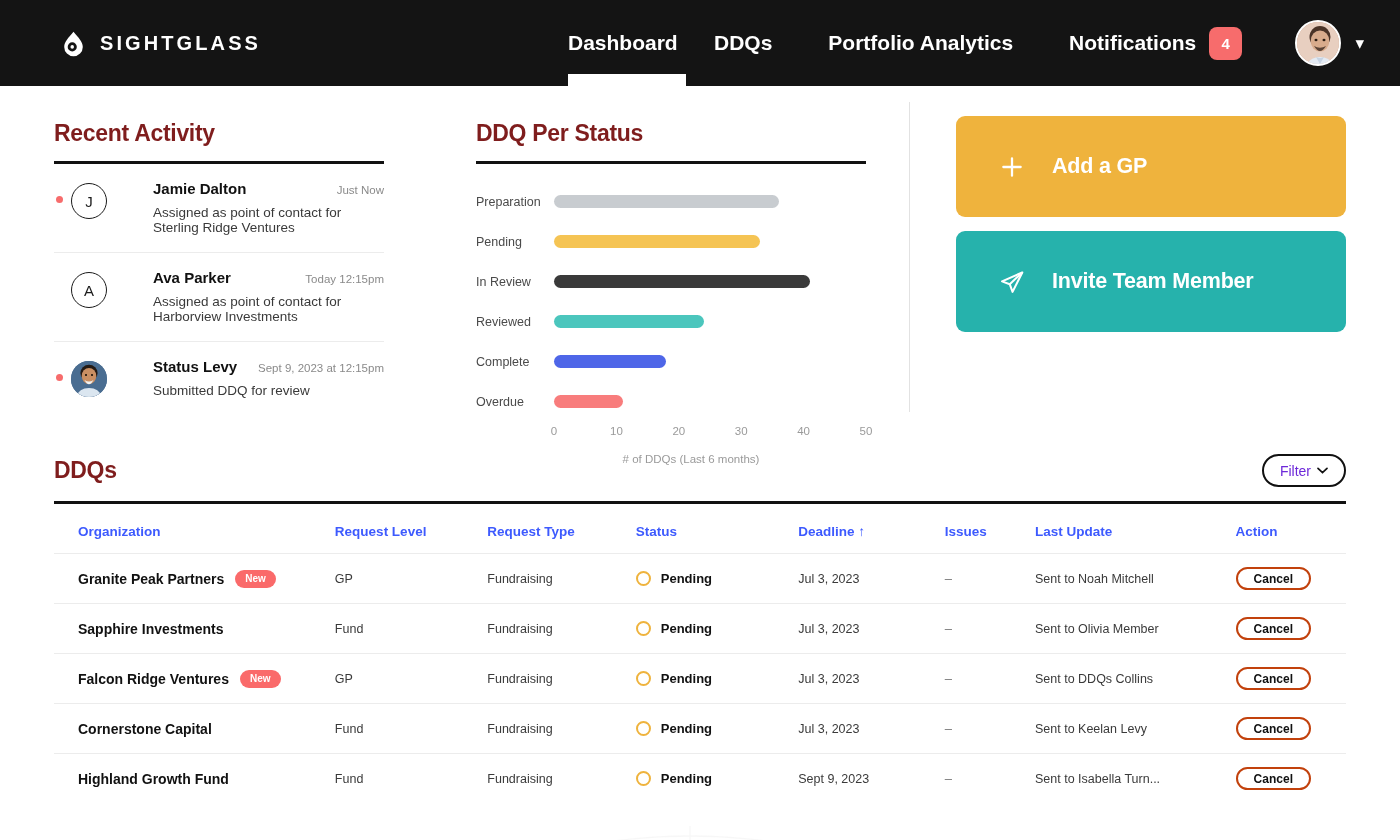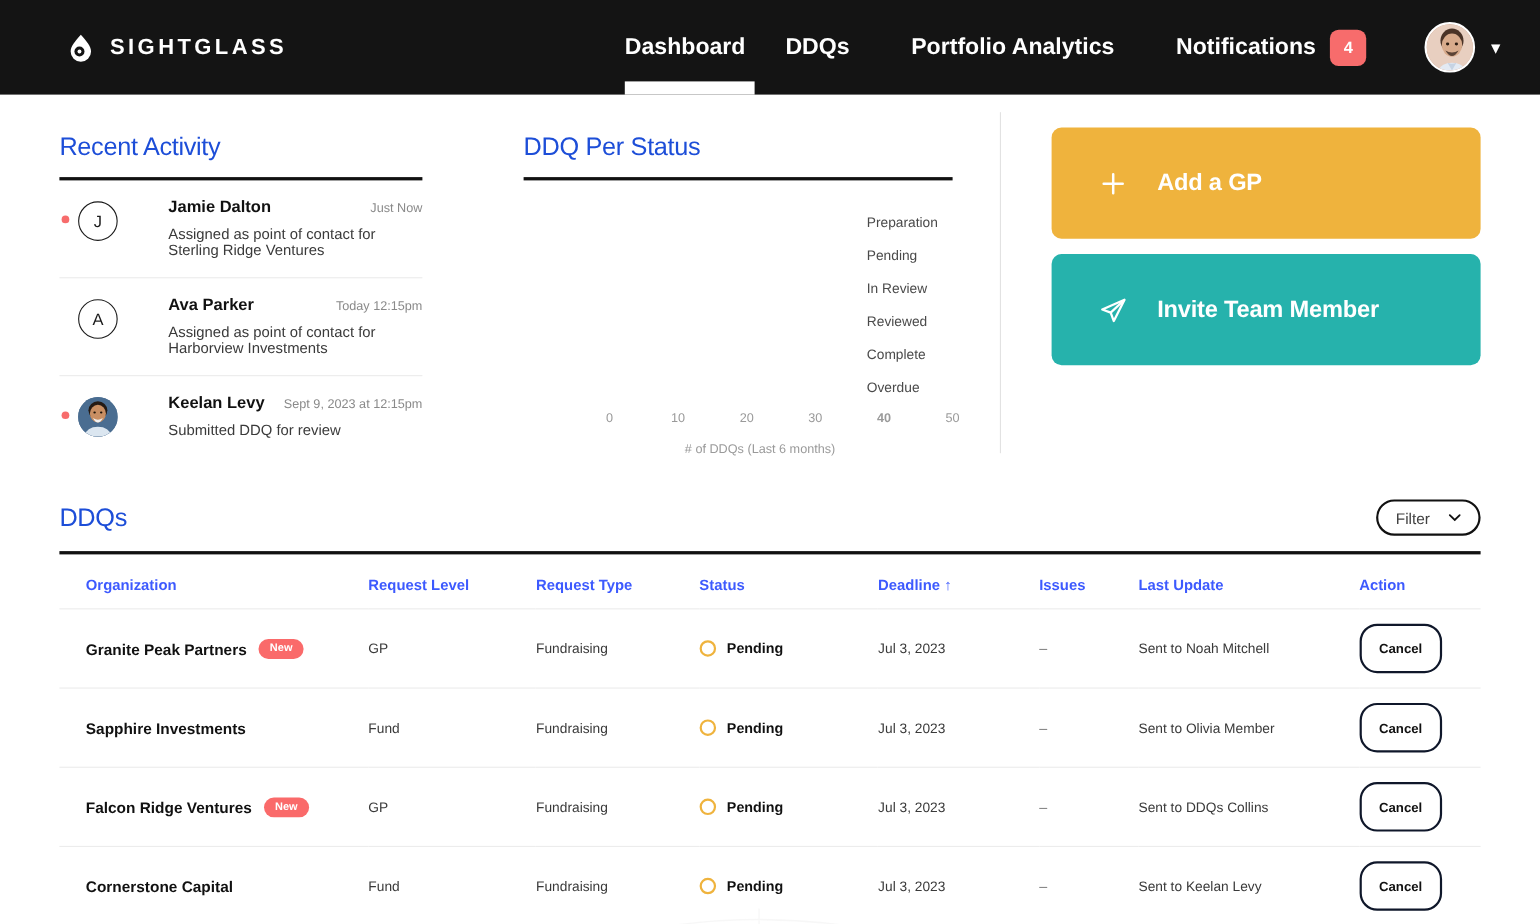--- a/index.html
+++ b/index.html
@@ -81,21 +81,21 @@
   }
   .panel-activity { width: 428px; padding: 34px 44px 0 54px; }
   .panel-chart    { width: 482px; padding: 34px 44px 0 48px; position: relative; }
   .panel-chart::after {
     content: ""; position: absolute; right: 0; top: 16px;
     width: 1px; height: 310px; background: #e2e2e2;
   }
   .panel-actions  { flex: 1; padding: 30px 54px 0 46px; }
 
   .sec-title {
-    font-size: 23px; font-weight: 400; color: #1d4ed8;
+    font-size: 23px; font-weight: 700; color: #7f1d1d;
     letter-spacing: -0.3px;
   }
   .sec-rule { height: 3px; background: #111; margin-top: 14px; }
 
   
   .act-item {
     position: relative;
     padding: 16px 0 17px 46px;
     border-bottom: 1px solid #ececec;
   }
@@ -117,21 +117,21 @@
   .act-head { display: flex; align-items: baseline; padding-left: 53px; }
   .act-name { font-size: 15px; font-weight: 700; color: #111; }
   .act-time { margin-left: auto; font-size: 11.5px; color: #8a8a8a; }
   .act-desc {
     padding-left: 53px; margin-top: 8px;
     font-size: 13.5px; color: #3a3a3a;
   }
 
   
   .chart-wrap { margin-top: 26px; }
-  .chart-rows { display: flex; flex-direction: column; gap: 7px; align-items: flex-end; }
+  .chart-rows { display: flex; flex-direction: column; gap: 17px; }
   .chart-row { display: flex; align-items: center; height: 23px; }
   .chart-lbl {
     width: 78px; font-size: 12.5px; color: #4a4a4a;
     flex-shrink: 0;
   }
   .chart-track { flex: 1; position: relative; height: 13px; }
   .chart-bar {
     position: absolute; left: 0; top: 0;
     height: 13px; border-radius: 7px;
   }
@@ -161,22 +161,22 @@
   .act-btn-label { font-size: 21.5px; font-weight: 700; letter-spacing: -0.2px; }
   .ico { width: 26px; height: 26px; flex-shrink: 0; display:block; }
 
   
   .ddq-sec { padding: 18px 54px 0 54px; position: relative; }
   .ddq-head { display: flex; align-items: center; }
   .filter-btn {
     margin-left: auto;
     border: 2px solid #111; border-radius: 22px;
     height: 33px; padding: 0 16px;
-    display: flex; align-items: center; gap: 17px;
-    font-size: 14px; font-weight: 400; color: #404040;
+    display: flex; align-items: center; gap: 6px;
+    font-size: 14px; font-weight: 400; color: #6d28d9;
     background: #fff; cursor: pointer;
   }
   .tbl-rule { height: 3px; background: #111; margin-top: 14px; }
 
   .tbl { width: 100%; border-collapse: collapse; position: relative; z-index: 2; }
   .tbl th {
     text-align: left;
     font-size: 13.5px; font-weight: 700; color: #3D5AFE;
     padding: 20px 0 14px 0;
     white-space: nowrap;
@@ -212,22 +212,22 @@
   }
   .stat-txt { font-size: 13px; font-weight: 700; color: #111; }
   .iss-dash { color: #777; font-size: 13px; }
   .iss-pill {
     display: inline-flex; align-items: center; justify-content: center;
     min-width: 38px; height: 22px; border-radius: 6px;
     font-size: 10.5px; font-weight: 700;
   }
   .iss-pill.zero { background: #ededed; color: #9b9b9b; }
   .cancel-btn {
-    border: 2px solid #0f172a; border-radius: 16px;
-    height: 45px; padding: 0 16px;
+    border: 2px solid #c2410c; border-radius: 16px;
+    height: 23px; padding: 0 16px;
     font-size: 12px; font-weight: 700; color: #111;
     background: #fff; cursor: pointer;
   }
   .watermark {
     position: absolute; left: 0; top: 90px;
     width: 1400px; height: 760px;
     z-index: 1; pointer-events: none; opacity: 0.5;
   }
   .tbl-zone { position: relative; }
 </style>
@@ -309,21 +309,21 @@
           <rect width="36" height="36" fill="#4a6d91"></rect>
           <ellipse cx="18" cy="12" rx="8.6" ry="8.2" fill="#241a14"></ellipse>
           <ellipse cx="18" cy="15" rx="7.3" ry="8" fill="#c98f63"></ellipse>
           <ellipse cx="15" cy="14" rx="1.1" ry="1" fill="#1b1209"></ellipse>
           <ellipse cx="21" cy="14" rx="1.1" ry="1" fill="#1b1209"></ellipse>
           <path d="M13.5 19 q4.5 3.2 9 0 q-2.2 4.2 -4.5 4.2 q-2.3 0 -4.5 -4.2 Z" fill="#f2f2f2"></path>
           <path d="M5 36 q3-9 13-9 q10 0 13 9 Z" fill="#dbe6f0"></path>
         </svg>
       </span>
       <div class="act-head">
-        <span class="act-name">Keelan Levy</span>
+        <span class="act-name">Status Levy</span>
         <span class="act-time">Sept 9, 2023 at 12:15pm</span>
       </div>
       <div class="act-desc">Submitted DDQ for review</div>
     </div>
   </div>
 
   <div class="panel-chart">
     <div class="sec-title">DDQ Per Status</div>
     <div class="sec-rule"></div>
     <div class="chart-wrap">
@@ -363,21 +363,21 @@
             <div class="chart-track">
               <div class="chart-bar" style="width: 22%; background: rgb(248, 124, 124);"></div>
             </div>
           </div>
         </div>
       <div class="chart-axis" id="chart-axis">
           <span class="tick" style="left: 0%;">0</span>
           <span class="tick" style="left: 20%;">10</span>
           <span class="tick" style="left: 40%;">20</span>
           <span class="tick" style="left: 60%;">30</span>
-          <span class="tick" style="left: 80%; font-weight: bold;">40</span>
+          <span class="tick" style="left: 80%;">40</span>
           <span class="tick" style="left: 100%;">50</span>
         </div>
       <div class="chart-caption"># of DDQs (Last 6 months)</div>
     </div>
   </div>
 
   <div class="panel-actions">
     <div class="act-btn" style="background:#EFB33D">
       <svg class="ico" viewBox="0 0 24 24" fill="none" stroke="#fff" stroke-width="2.1" stroke-linecap="round">
         <path d="M12 4v16M4 12h16"></path>

